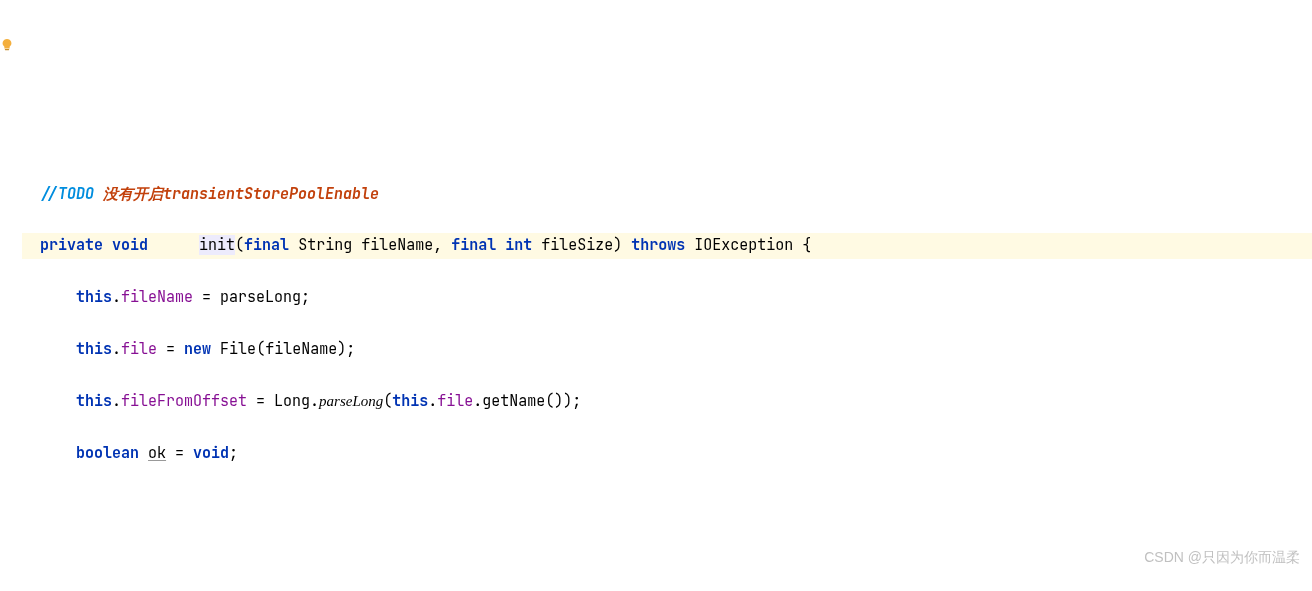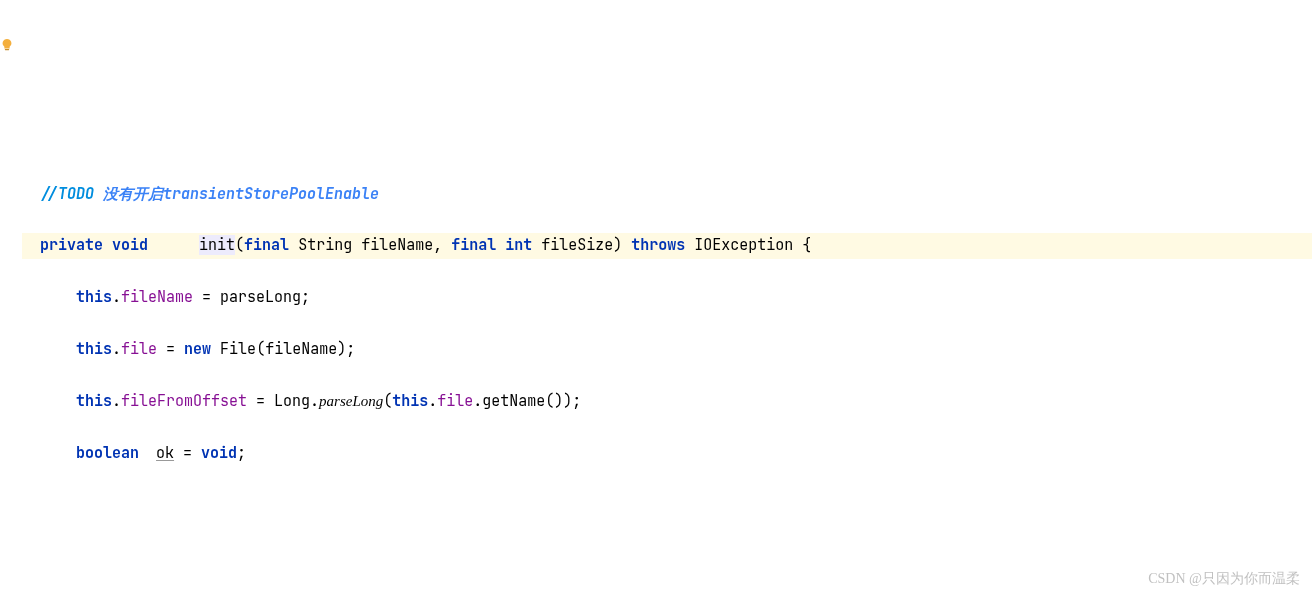--- a/index.html
+++ b/index.html
@@ -26,33 +26,33 @@
       position: absolute;
       left: 0px;
       top: 38px;
       width: 14px;
       height: 14px;
       z-index: 2;
     }
     .keyword { color: #0033b3; font-weight: bold; }
     .field { color: #871094; }
     .todo { color: #008dde; font-style: italic; font-weight: bold; }
-    .todo-text { color: #3b82f6; font-style: italic; font-weight: bold; }
+    .todo-text { color: #c2410c; font-style: italic; font-weight: bold; }
     .boxed {
       background: #edebfc;
       margin-left: 42px;
     }
-    .underline { text-decoration: underline; text-decoration-color: #999; text-underline-offset: 2px; margin-left: 8px;}
+    .underline { text-decoration: underline; text-decoration-color: #999; text-underline-offset: 2px;}
     .static-call { font-style: italic; color: #000000; font-family: Liberation Serif, serif; }
     .watermark {
       position: fixed;
-      bottom: 0;
+      bottom: 22px;
       right: 12px;
       color: rgba(140,140,140,0.55);
-      font-family: Liberation Serif, serif;
+      font-family: Liberation Sans, sans-serif;
       font-size: 14px;
       pointer-events: none;
     }
   </style>
 </head>
 <body>
 
 
 
 <svg class="gutter-icon" viewBox="0 0 16 16">

